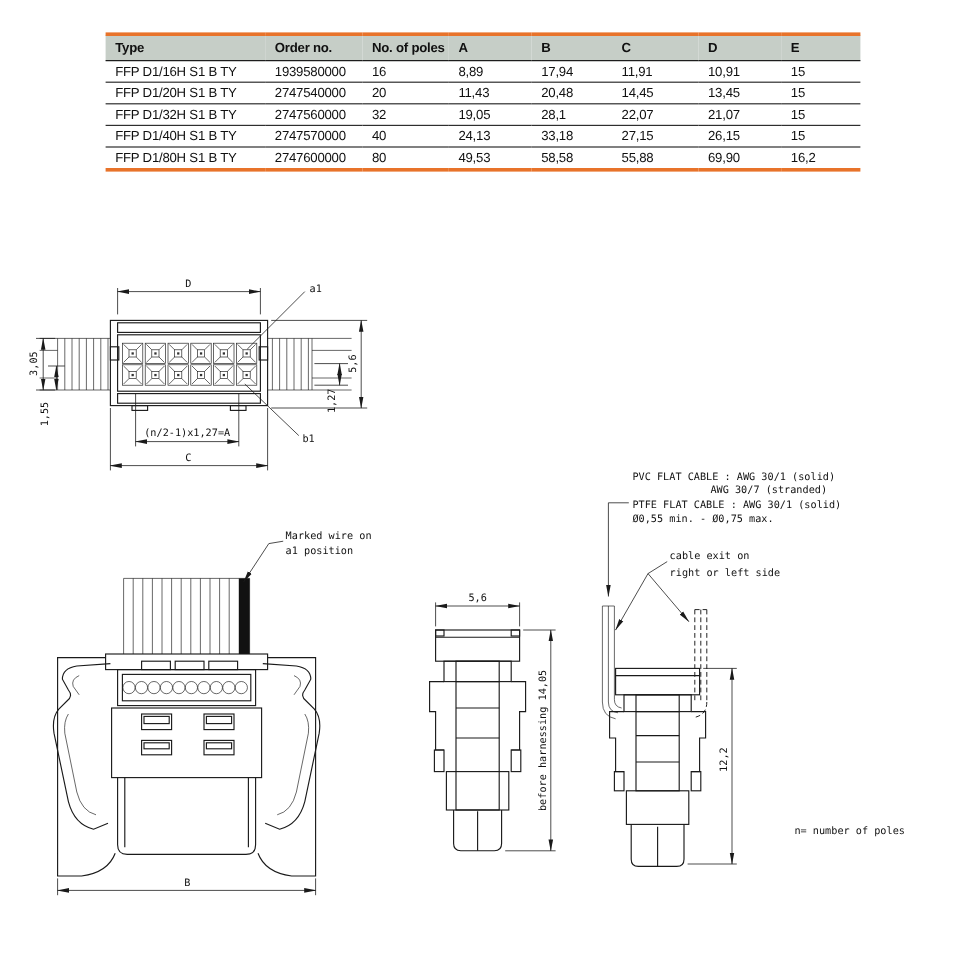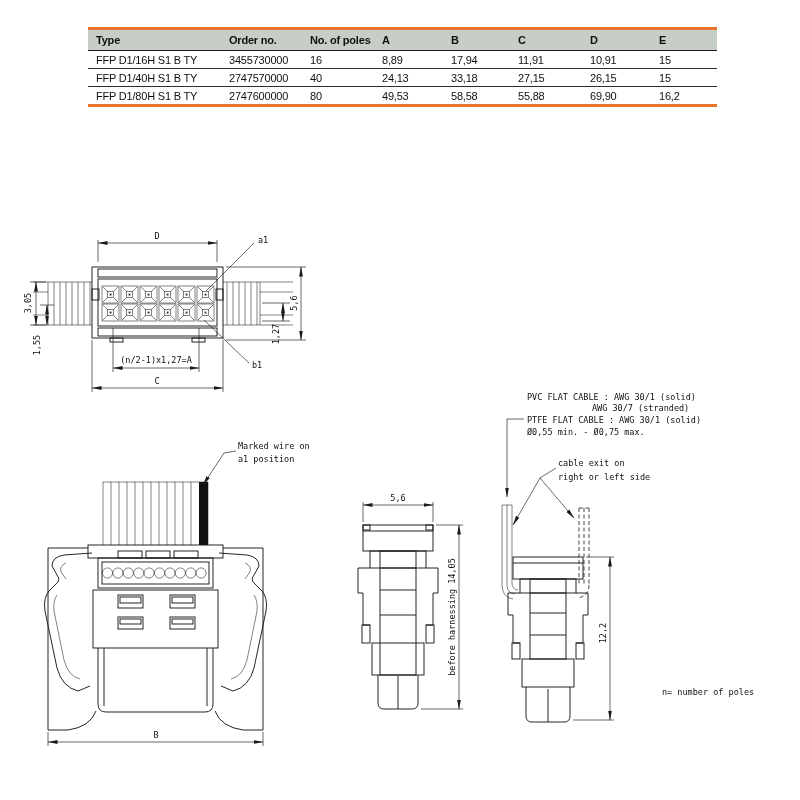--- a/index.html
+++ b/index.html
@@ -53,31 +53,51 @@
           <th>B</th>
           <th>C</th>
           <th>D</th>
           <th>E</th>
         </tr>
       </thead>
       <tbody>
 
     <tr>
       <td>FFP D1/16H S1 B TY</td>
-      <td>3455730000</td>
+      <td>1939580000</td>
       <td>16</td>
       <td>8,89</td>
       <td>17,94</td>
       <td>11,91</td>
       <td>10,91</td>
       <td>15</td>
     </tr>
 
-
-
+    <tr>
+      <td>FFP D1/20H S1 B TY</td>
+      <td>2747540000</td>
+      <td>20</td>
+      <td>11,43</td>
+      <td>20,48</td>
+      <td>14,45</td>
+      <td>13,45</td>
+      <td>15</td>
+    </tr>
+
+
+    <tr>
+      <td>FFP D1/32H S1 B TY</td>
+      <td>2747560000</td>
+      <td>32</td>
+      <td>19,05</td>
+      <td>28,1</td>
+      <td>22,07</td>
+      <td>21,07</td>
+      <td>15</td>
+    </tr>
 
     <tr>
       <td>FFP D1/40H S1 B TY</td>
       <td>2747570000</td>
       <td>40</td>
       <td>24,13</td>
       <td>33,18</td>
       <td>27,15</td>
       <td>26,15</td>
       <td>15</td>

